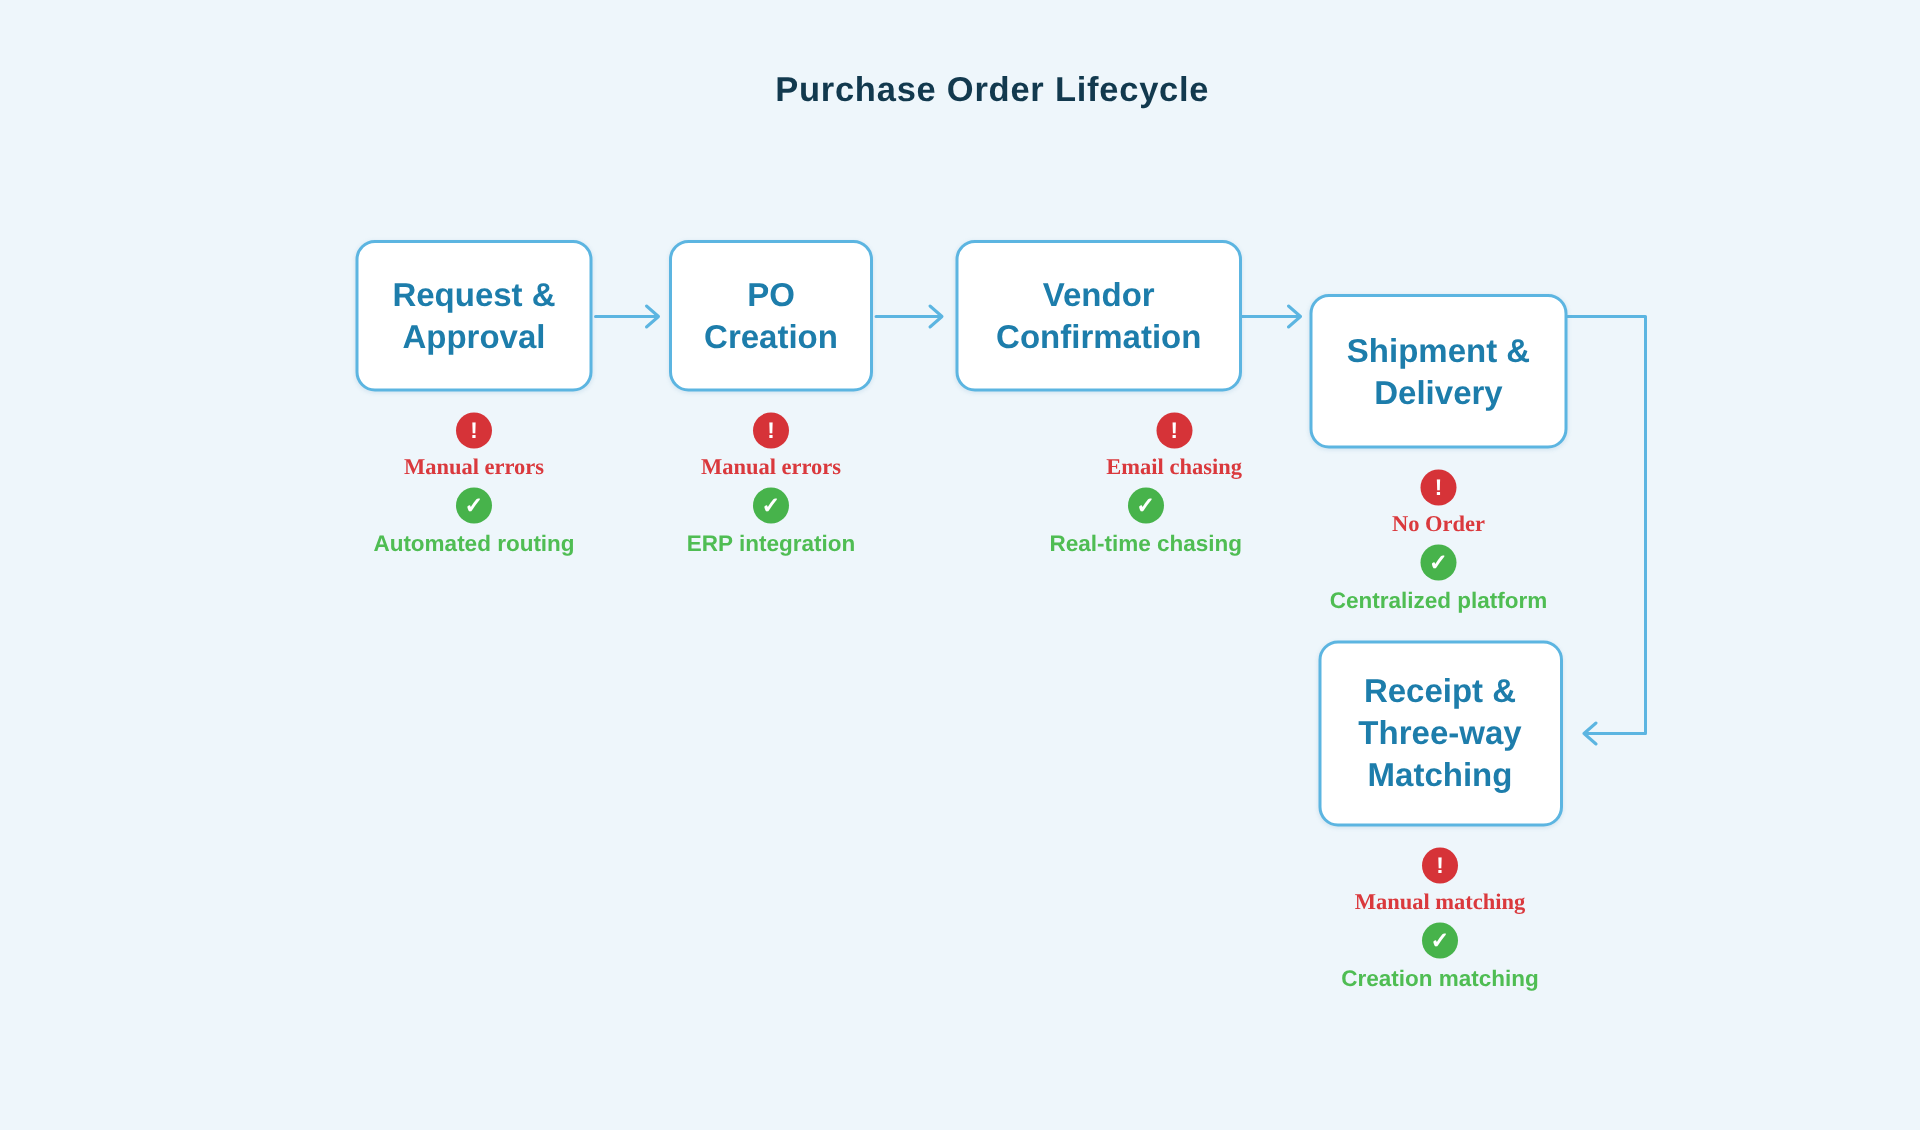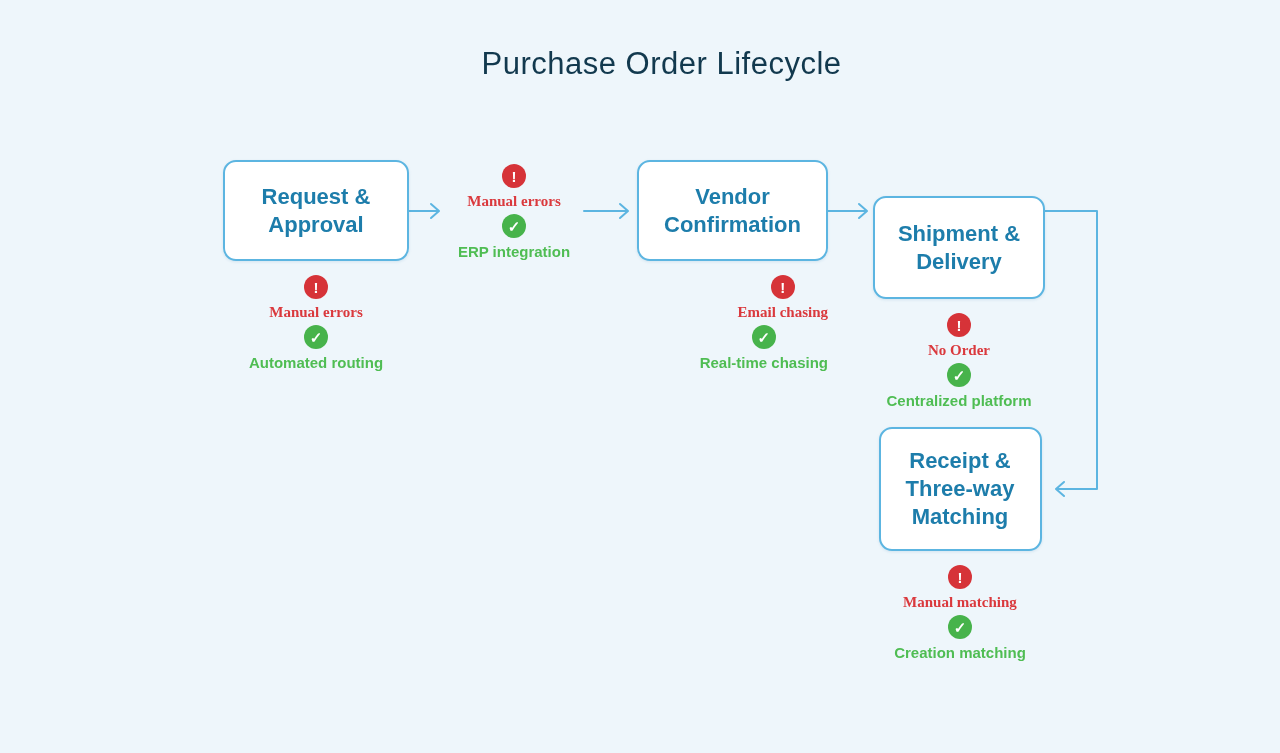--- a/index.html
+++ b/index.html
@@ -7,22 +7,22 @@
   body {
     font-family: "Liberation Sans", sans-serif;
     background: var(--background, #eef6fb);
     position: relative;
     overflow: hidden;
   }
   .title {
     position: absolute;
     top: 46px; left: 0; width: 100%;
     text-align: center;
-    font-size: 31px;
-    font-weight: normal;
+    font-size: 23px;
+    font-weight: bold;
     letter-spacing: 0.5px;
     color: var(--title-text, #12394e);
     padding-left: 43px;
   }
   .flow-svg { position: absolute; top: 0; left: 0; pointer-events: none; }
   .flow-line {
     stroke: var(--connector, #5cb5e1);
     stroke-width: 2;
     fill: none;
     stroke-linecap: round;
@@ -82,35 +82,39 @@
 <h1 class="title">Purchase Order Lifecycle</h1>
 
 <svg class="flow-svg" width="1280" height="753" viewBox="0 0 1280 753">
   <path class="flow-line" d="M397 211 H438 M431 204 L439 211 L431 218"></path>
   <path class="flow-line" d="M584 211 H627 M620 204 L628 211 L620 218"></path>
   <path class="flow-line" d="M826 211 H866 M859 204 L867 211 L859 218"></path>
   <path class="flow-line" d="M1045 211 H1097 V489 H1056 M1064 482 L1056 489 L1064 496"></path>
 </svg>
 
 <div class="stage" style="left:216px; top:160px;">
-  <div class="node" style="width:186px; height:101px;">
+  <div class="node" style="width:158px; height:101px;">
     <span class="node-label">Request &amp;
 Approval</span>
   </div>
   <div class="badge">
     <span class="dot pain-dot">!</span>
     <span class="pain-text">Manual errors</span>
   </div>
   <div class="badge">
     <span class="dot win-dot">✓</span>
     <span class="win-text">Automated routing</span>
   </div>
 </div>
 
 <div class="stage" style="left:414px; top:160px;">
+  <div class="node" style="width:136px; height:101px;">
+    <span class="node-label">PO
+Creation</span>
+  </div>
   <div class="badge">
     <span class="dot pain-dot">!</span>
     <span class="pain-text">Manual errors</span>
   </div>
   <div class="badge">
     <span class="dot win-dot">✓</span>
     <span class="win-text">ERP integration</span>
   </div>
 </div>
 

